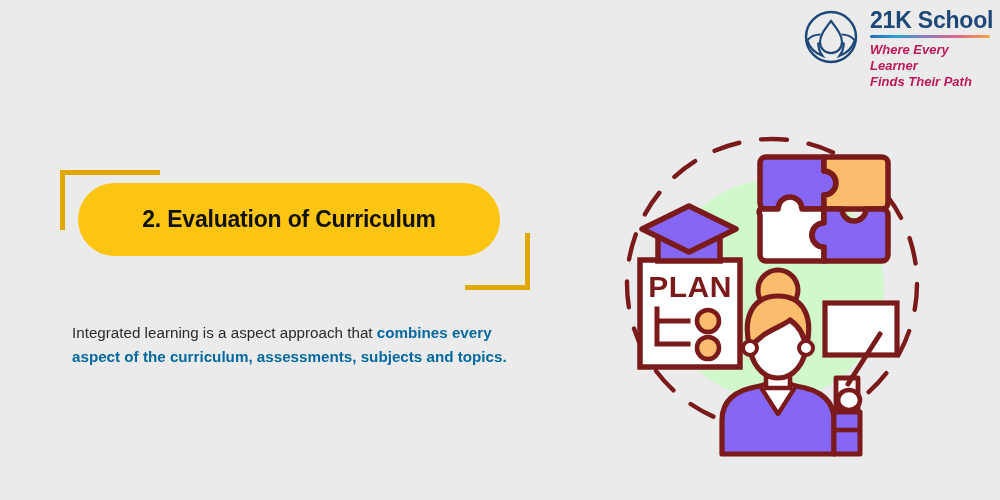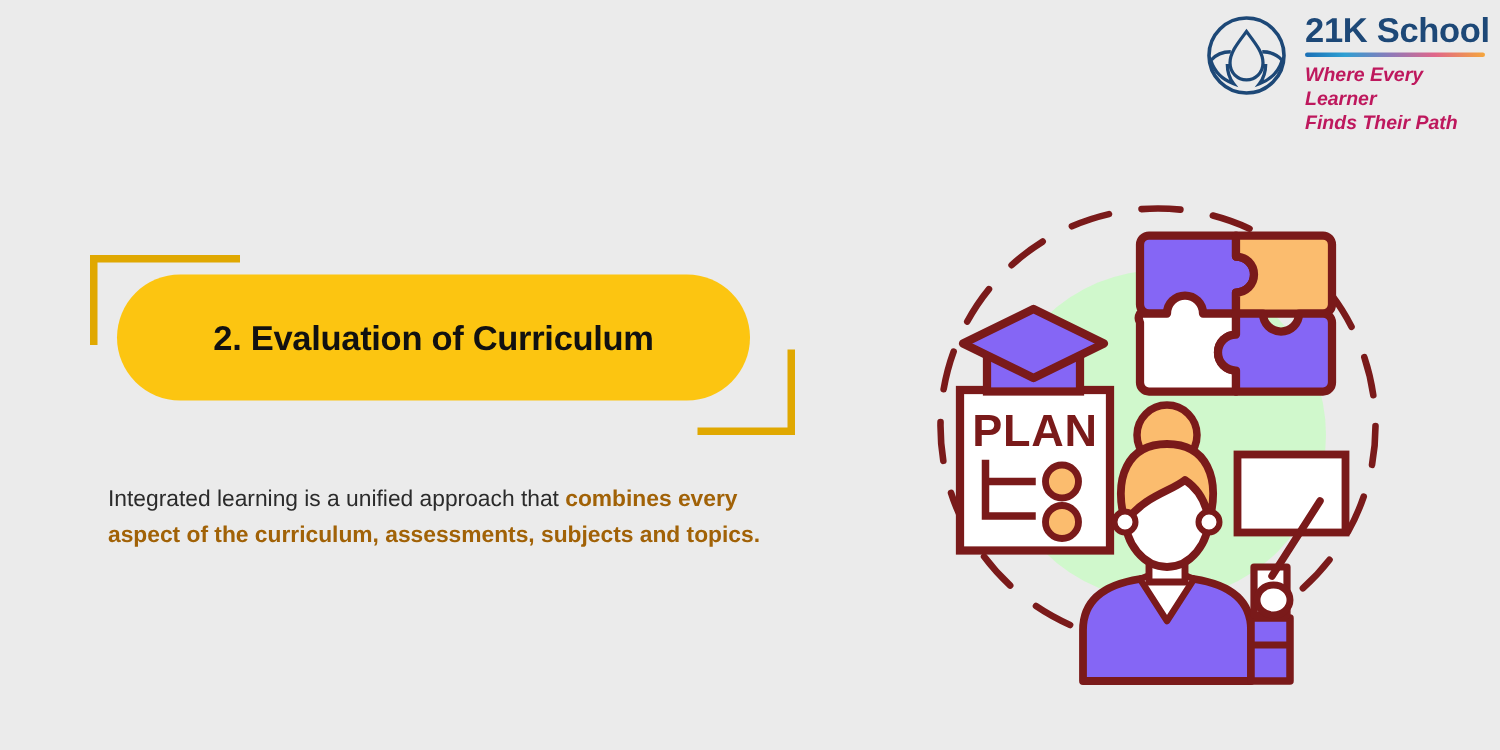--- a/index.html
+++ b/index.html
@@ -23,33 +23,33 @@
   .logo-rule{height:3px;width:120px;margin:3px 0 4px 0;border-radius:2px;
     background:linear-gradient(90deg,#1b6fb5 0%,#2e9fd2 22%,#8f79b8 48%,#e0668a 72%,#f5a63c 100%);}
   .logo-tag{font-size:13px;font-weight:bold;color:#be185d;line-height:1.23;font-style:italic;}
 
   
   .banner-wrap{position:absolute;left:60px;top:170px;width:470px;height:120px;}
   .bracket{position:absolute;border-color:#e0a800;border-style:solid;}
   .bracket-tl{left:0;top:0;width:95px;height:55px;border-width:5px 0 0 5px;}
   .bracket-br{right:0;bottom:0;width:60px;height:52px;border-width:0 5px 5px 0;}
   .banner{
-    position:absolute;left:18px;top:13px;width:422px;height:84px;
+    position:absolute;left:18px;top:13px;width:422px;height:73px;
     background:#fcc511;border-radius:46px 46px 46px 46px;
     display:flex;align-items:center;justify-content:center;
   }
   .banner-title{
     font-size:23px;font-weight:bold;color:#111111;letter-spacing:-.2px;
     white-space:nowrap;
   }
   .body-copy{
     position:absolute;left:72px;top:306px;width:462px;
     font-size:15.2px;line-height:1.55;color:#2b2b2b;
   }
-  .body-copy b{font-weight:bold;color:#a16207;}
+  .body-copy b{font-weight:bold;color:#0369a1;}
 
   
   .illus{position:absolute;left:612px;top:112px;width:330px;height:345px;text-align:center;}
   .illus svg{display:block;width:330px;height:345px;}
 </style>
 </head>
 <body>
 
 <div class="slide">
 
@@ -72,21 +72,21 @@
 
   <div class="banner-wrap">
     <div class="bracket bracket-tl"></div>
     <div class="bracket bracket-br"></div>
     <div class="banner">
       <span class="banner-title">2. Evaluation of Curriculum</span>
     </div>
   </div>
 
   <p class="body-copy">
-    <span>Integrated learning is a unified approach that </span><b>combines every aspect of the curriculum, assessments, subjects and topics.</b>
+    <span>Integrated learning is a aspect approach that </span><b>combines every aspect of the curriculum, assessments, subjects and topics.</b>
   </p>
 
   <div class="illus">
     <svg viewBox="0 0 330 345">
 
       <circle cx="160" cy="172" r="145" fill="none" stroke="#7a1a1a" stroke-width="4.4" stroke-linecap="round" stroke-dasharray="26 22"></circle>
 
       <circle cx="162" cy="178" r="110" fill="#d0f8cc"></circle>
 
       <g>

